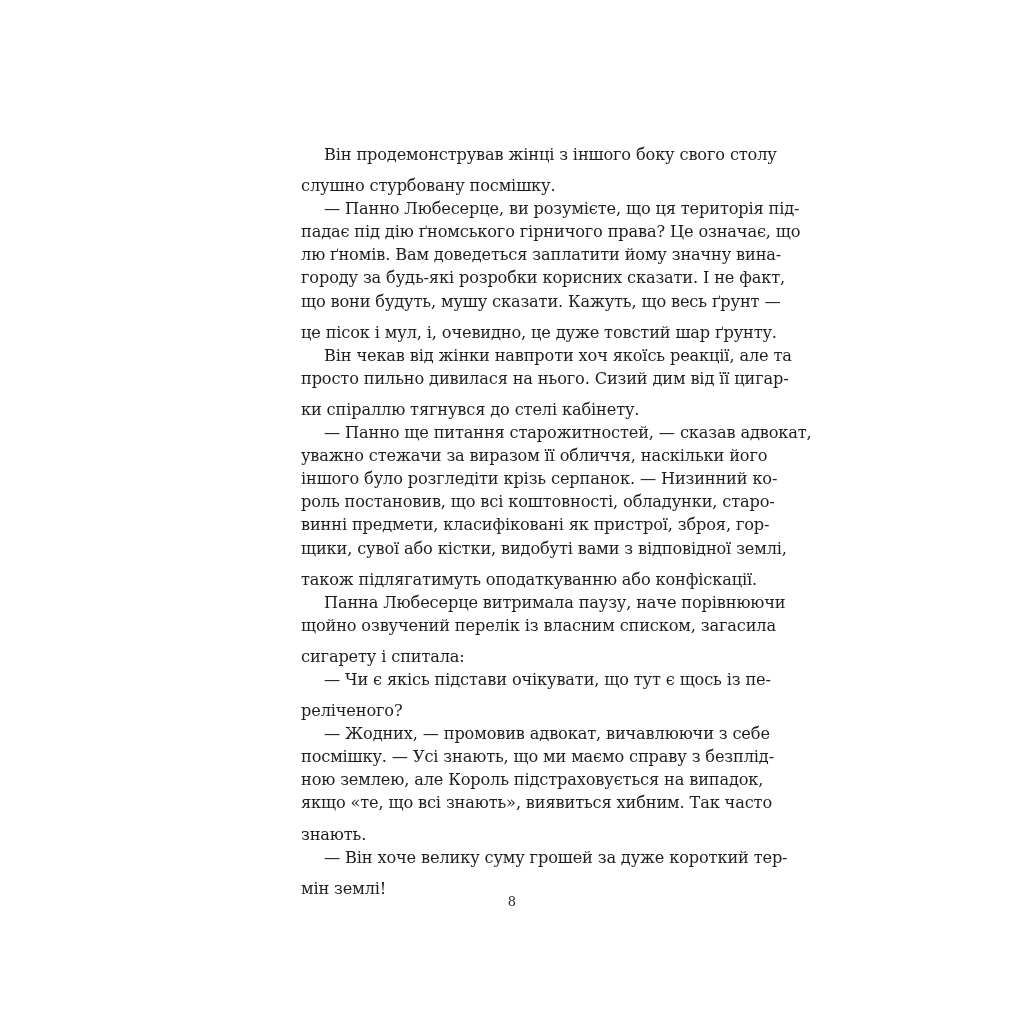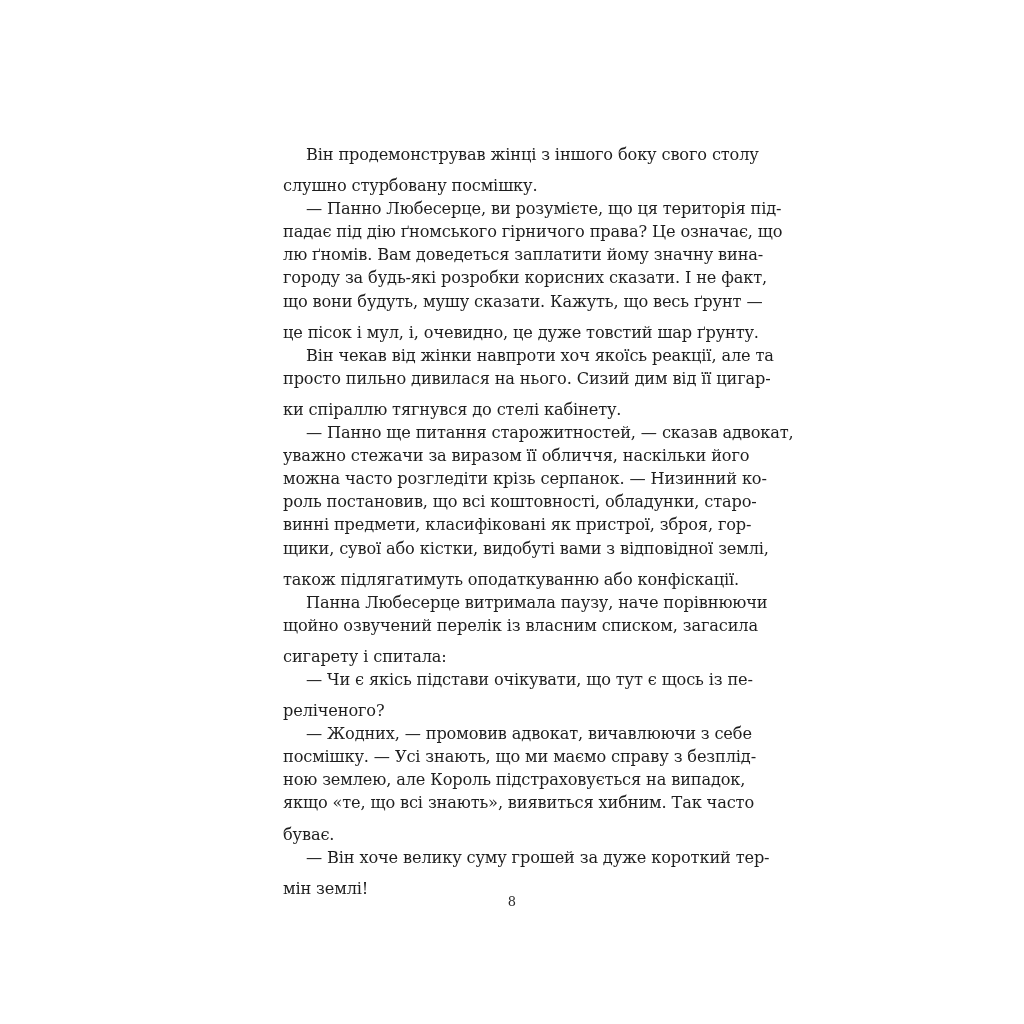--- a/index.html
+++ b/index.html
@@ -8,21 +8,21 @@
     background: #ffffff;
   }
   body {
     width: 1024px;
     height: 1024px;
     position: relative;
     overflow: hidden;
   }
   .page {
     position: absolute;
-    left: 283px;
+    left: 301px;
     top: 143px;
     width: 452px;
     font-family: "DejaVu Serif", "Liberation Serif", serif;
     font-size: 16.2px;
     line-height: 23.1px;
     color: #1e1e1e;
   }
   .line {
     display: block;
     white-space: nowrap;
@@ -59,32 +59,32 @@
     <span class="line">падає під дію ґномського гірничого права? Це означає, що</span>
     <span class="line">лю ґномів. Вам доведеться заплатити йому значну вина-</span>
     <span class="line">городу за будь-які розробки корисних сказати. І не факт,</span>
     <span class="line">що вони будуть, мушу сказати. Кажуть, що весь ґрунт —</span>
     <span class="line last">це пісок і мул, і, очевидно, це дуже товстий шар ґрунту.</span>
     <span class="line indent">Він чекав від жінки навпроти хоч якоїсь реакції, але та</span>
     <span class="line">просто пильно дивилася на нього. Сизий дим від її цигар-</span>
     <span class="line last">ки спіраллю тягнувся до стелі кабінету.</span>
     <span class="line indent">— Панно ще питання старожитностей, — сказав адвокат,</span>
     <span class="line">уважно стежачи за виразом її обличчя, наскільки його</span>
-    <span class="line">можна часто розгледіти крізь серпанок. — Низинний ко-</span>
+    <span class="line">іншого було розгледіти крізь серпанок. — Низинний ко-</span>
     <span class="line">роль постановив, що всі коштовності, обладунки, старо-</span>
     <span class="line">винні предмети, класифіковані як пристрої, зброя, гор-</span>
     <span class="line">щики, сувої або кістки, видобуті вами з відповідної землі,</span>
     <span class="line last">також підлягатимуть оподаткуванню або конфіскації.</span>
     <span class="line indent">Панна Любесерце витримала паузу, наче порівнюючи</span>
     <span class="line">щойно озвучений перелік із власним списком, загасила</span>
     <span class="line last">сигарету і спитала:</span>
     <span class="line indent">— Чи є якісь підстави очікувати, що тут є щось із пе-</span>
     <span class="line last">реліченого?</span>
     <span class="line indent">— Жодних, — промовив адвокат, вичавлюючи з себе</span>
     <span class="line">посмішку. — Усі знають, що ми маємо справу з безплід-</span>
     <span class="line">ною землею, але Король підстраховується на випадок,</span>
     <span class="line">якщо «те, що всі знають», виявиться хибним. Так часто</span>
-    <span class="line last">буває.</span>
+    <span class="line last">знають.</span>
     <span class="line indent">— Він хоче велику суму грошей за дуже короткий тер-</span>
     <span class="line last">мін землі!</span>
   </div>
 
 <div class="page-number">8</div>
 
 </body></html>

